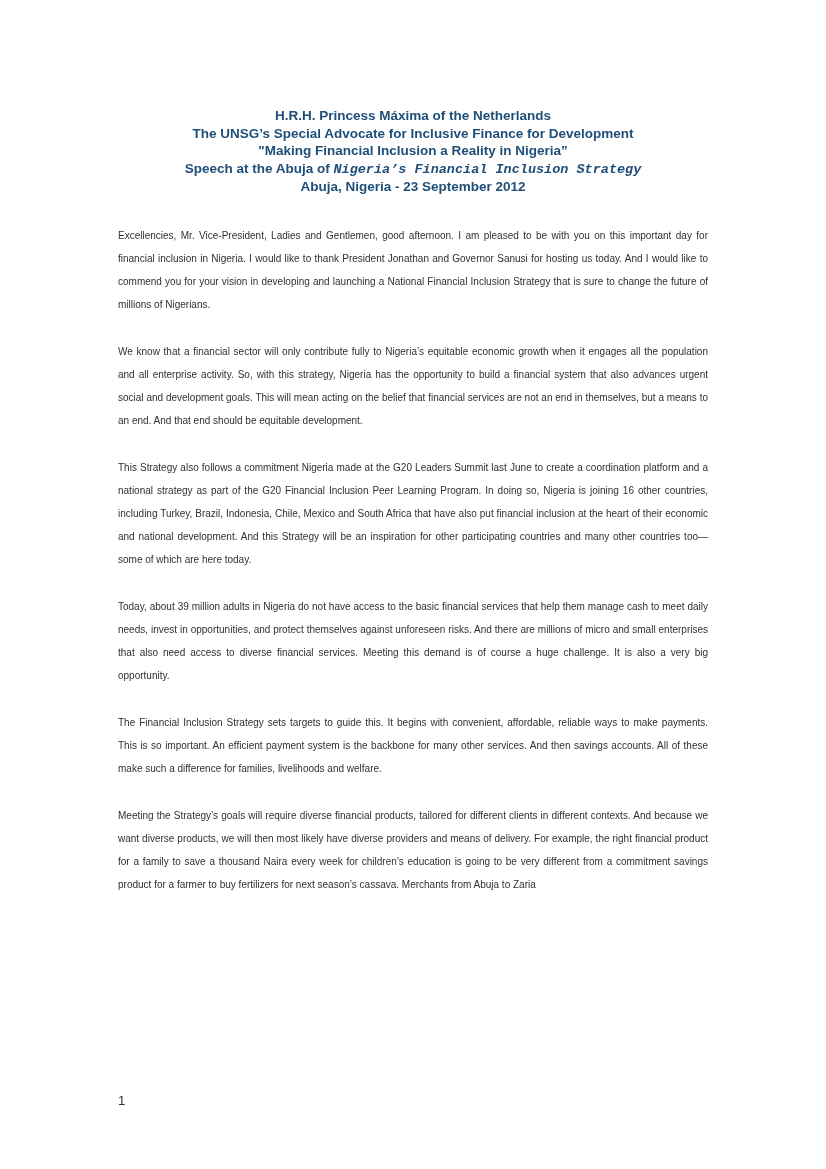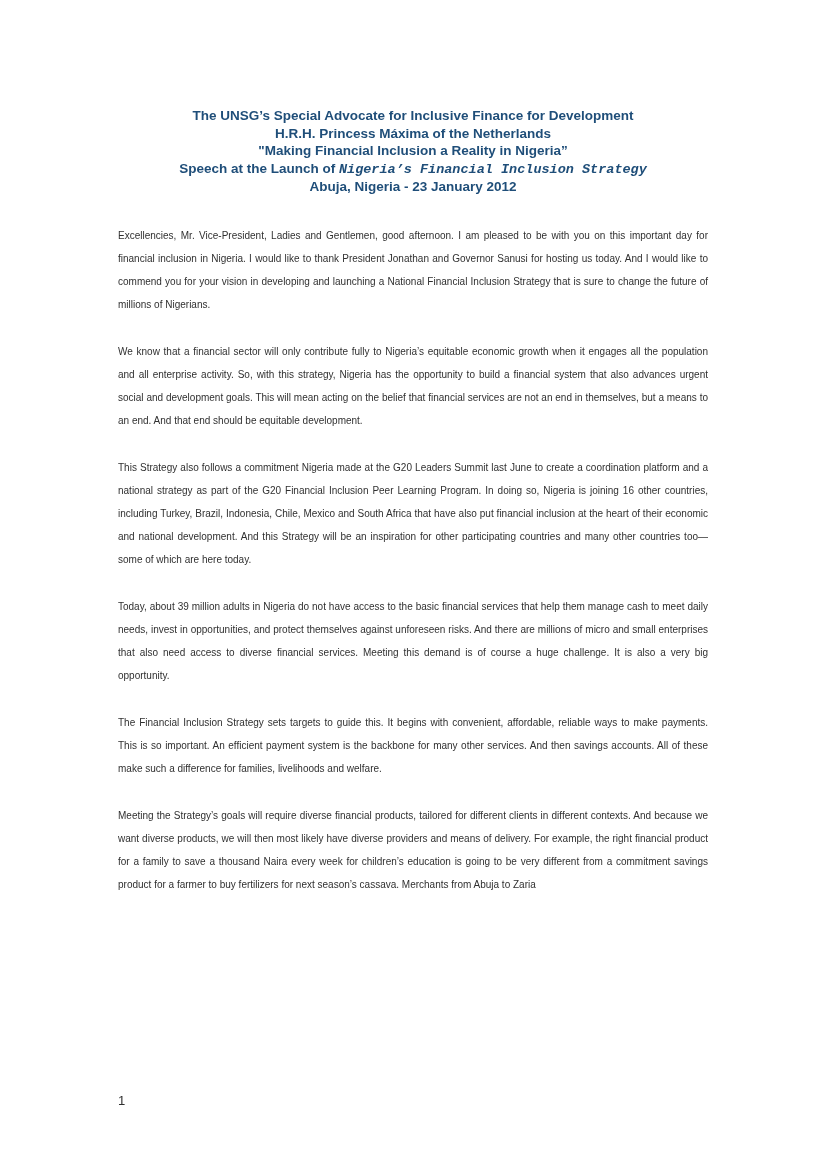--- a/index.html
+++ b/index.html
@@ -41,25 +41,25 @@
     font-size: 13px;
     color: var(--body-color, #303030);
   }
 </style>
 </head>
 <body>
 
 <div class="page">
 
   <div class="title-block">
+    <div class="title-line">H.R.H. Princess Máxima of the Netherlands</div>
     <div class="title-line">The UNSG’s Special Advocate for Inclusive Finance for Development</div>
-    <div class="title-line">H.R.H. Princess Máxima of the Netherlands</div>
     <div class="title-line">"Making Financial Inclusion a Reality in Nigeria”</div>
-    <div class="title-line"><span>Speech at the Launch of </span><span class="title-italic">Nigeria’s Financial Inclusion Strategy</span></div>
-    <div class="title-line">Abuja, Nigeria - 23 January 2012</div>
+    <div class="title-line"><span>Speech at the Abuja of </span><span class="title-italic">Nigeria’s Financial Inclusion Strategy</span></div>
+    <div class="title-line">Abuja, Nigeria - 23 September 2012</div>
   </div>
 
   <div class="content">
     <p>Excellencies, Mr. Vice-President, Ladies and Gentlemen, good afternoon.  I am pleased to be with you on this important day for financial inclusion in Nigeria.  I would like to thank President Jonathan and Governor Sanusi for hosting us today.  And I would like to commend you for your vision in developing and launching a National Financial Inclusion Strategy that is sure to change the future of millions of Nigerians.</p>
     <p>We know that a financial sector will only contribute fully to Nigeria’s equitable economic growth when it engages all the population and all enterprise activity.  So, with this strategy, Nigeria has the opportunity to build a financial system that also advances urgent social and development goals. This will mean acting on the belief that financial services are not an end in themselves, but a means to an end.  And that end should be equitable development.</p>
     <p>This Strategy also follows a commitment Nigeria made at the G20 Leaders Summit last June to create a coordination platform and a national strategy as part of the G20 Financial Inclusion Peer Learning Program.  In doing so, Nigeria is joining 16 other countries, including Turkey, Brazil, Indonesia, Chile, Mexico and South Africa that have also put financial inclusion at the heart of their economic and national development.  And this Strategy will be an inspiration for other participating countries and many other countries too—some of which are here today.</p>
     <p>Today, about 39 million adults in Nigeria do not have access to the basic financial services that help them manage cash to meet daily needs, invest in opportunities, and protect themselves against unforeseen risks.  And there are millions of micro and small enterprises that also need access to diverse financial services.  Meeting this demand is of course a huge challenge.  It is also a very big opportunity.</p>
     <p>The Financial Inclusion Strategy sets targets to guide this.  It begins with convenient, affordable, reliable ways to make payments.  This is so important.  An efficient payment system is the backbone for many other services.  And then savings accounts.  All of these make such a difference for families, livelihoods and welfare.</p>
     <p>Meeting the Strategy’s goals will require diverse financial products, tailored for different clients in different contexts.  And because we want diverse products, we will then most likely have diverse providers and means of delivery.  For example, the right financial product for a family to save a thousand Naira every week for children’s education is going to be very different from a commitment savings product for a farmer to buy fertilizers for next season’s cassava.  Merchants from Abuja to Zaria</p>
   </div>

